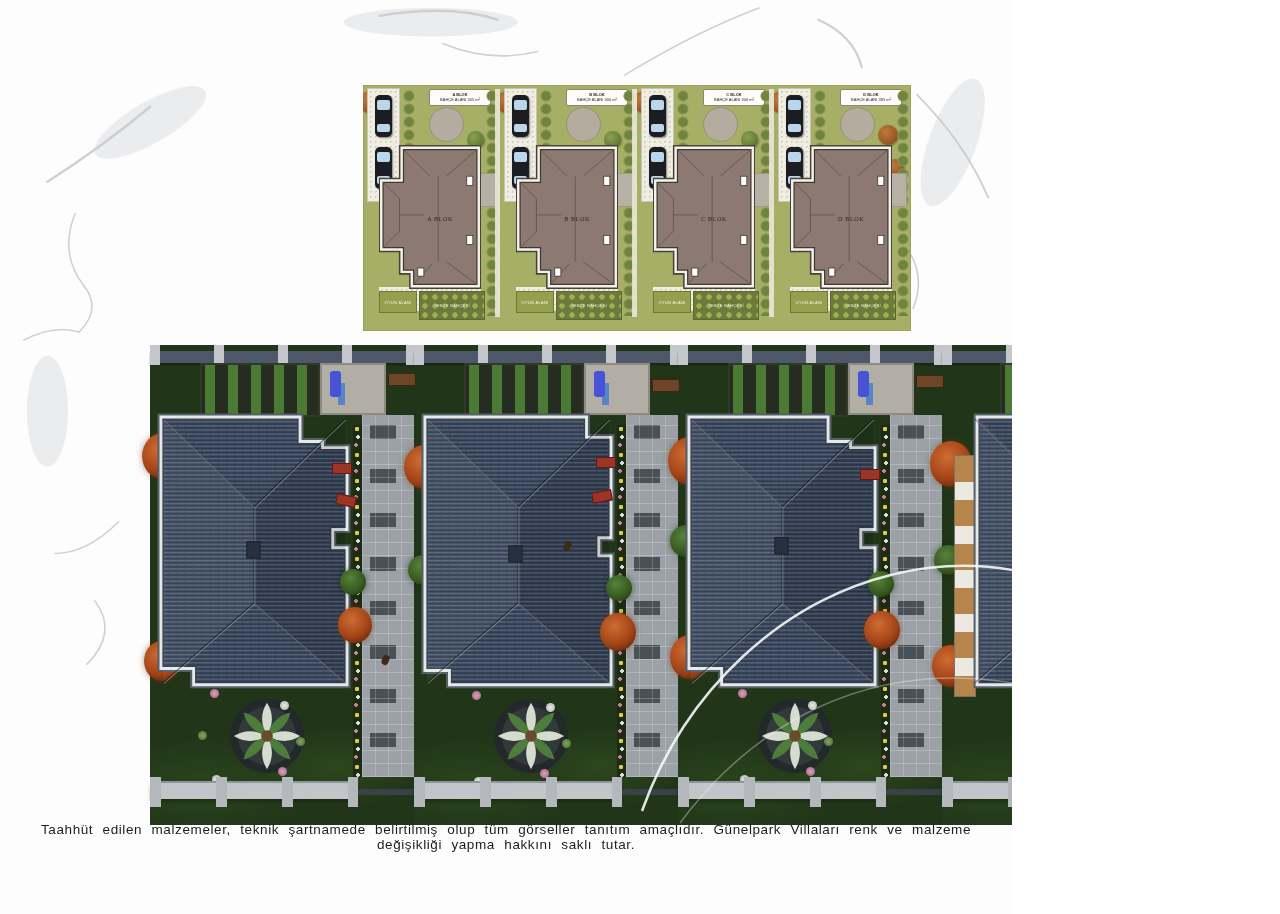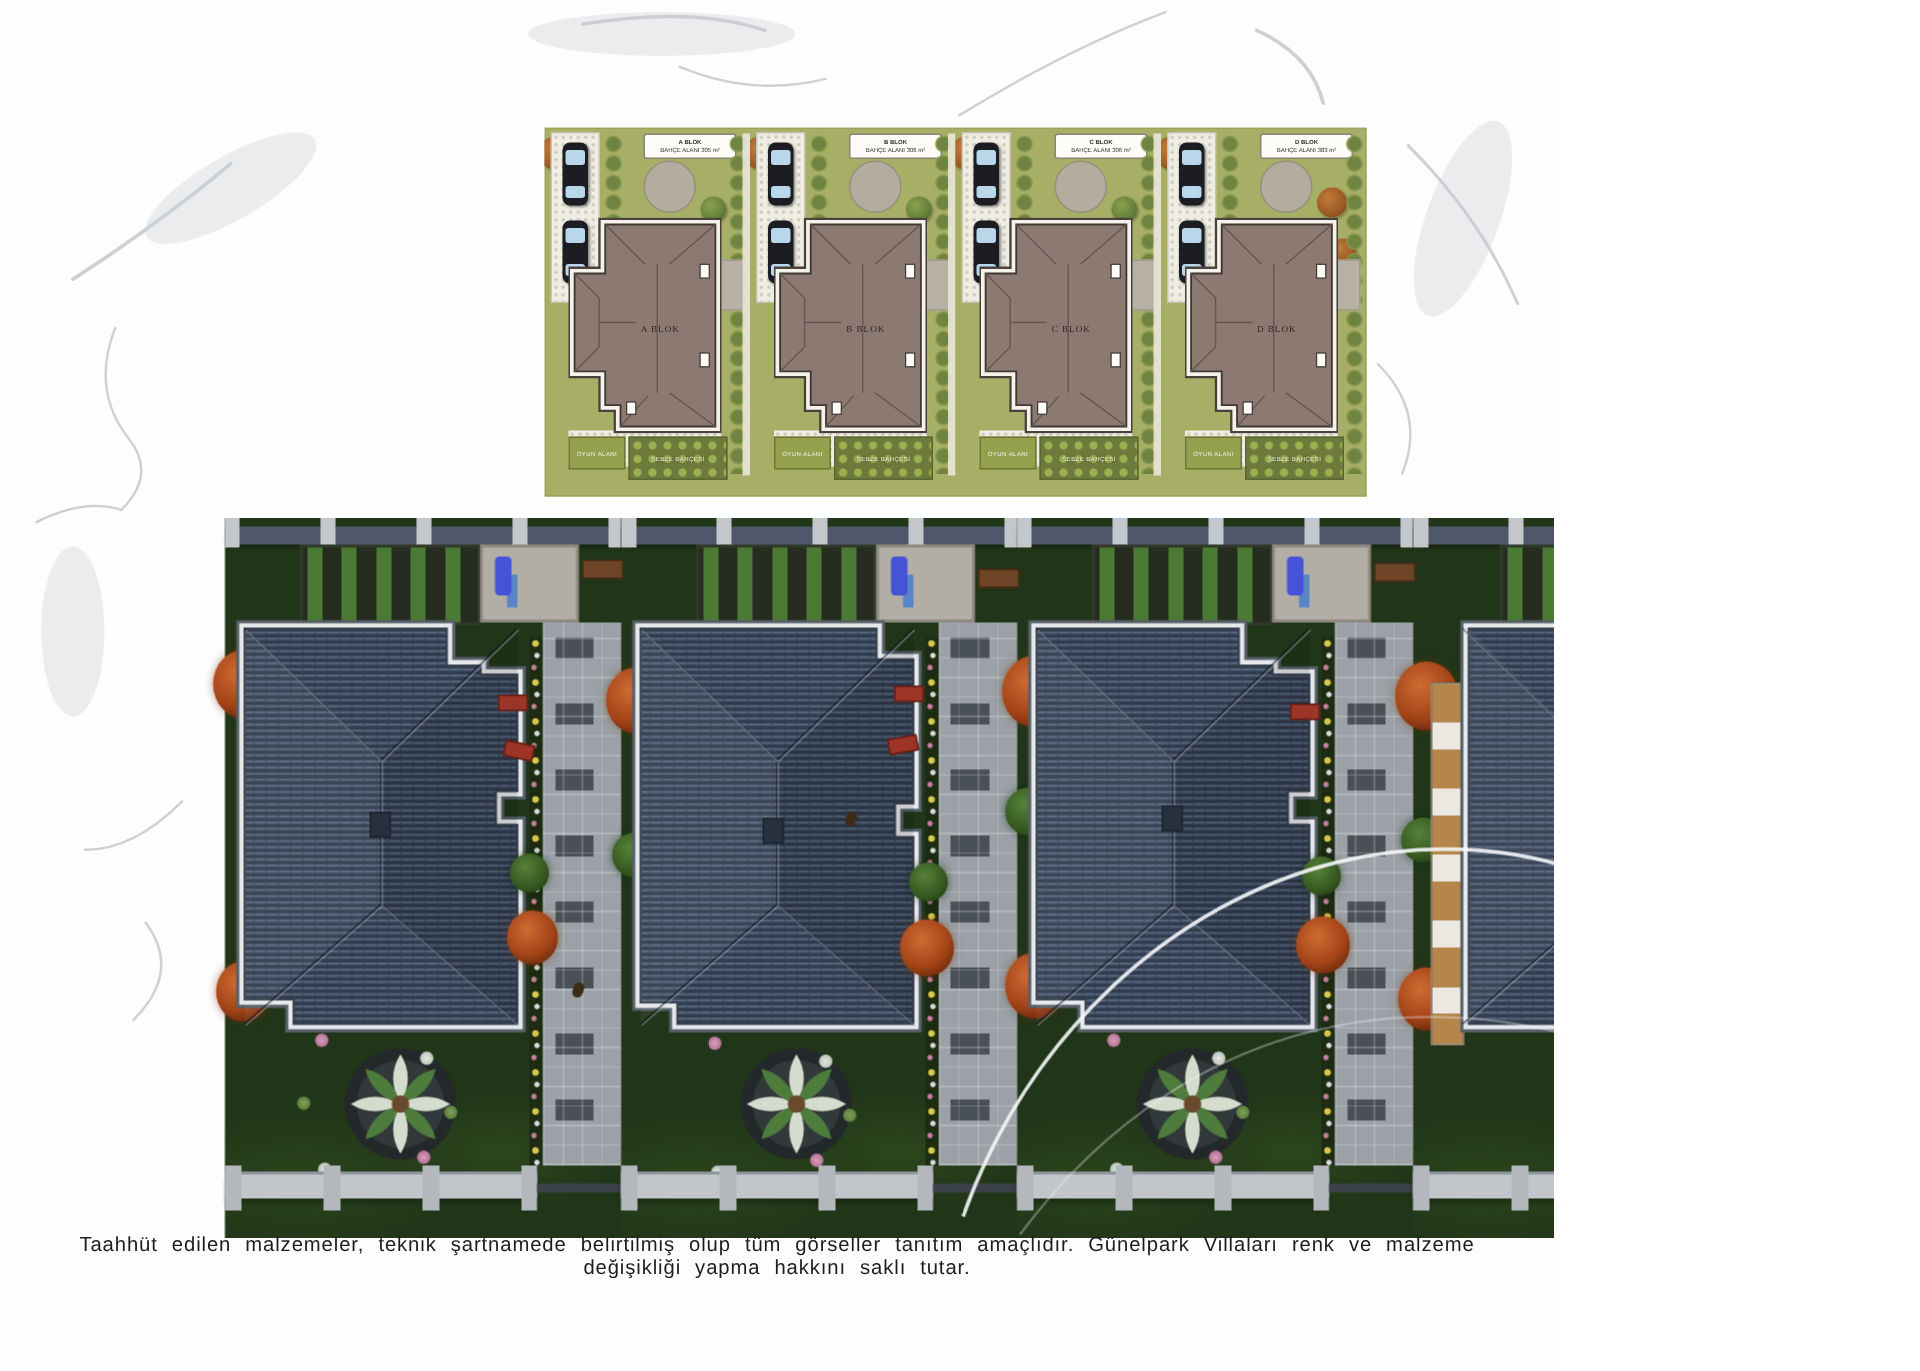--- a/index.html
+++ b/index.html
@@ -1,17 +1,17 @@
 <!DOCTYPE html>
 <html><head>
 <meta charset="utf-8">
 <style>
   html,body{margin:0;padding:0;background:#ffffff;}
   .canvas{position:relative;width:1012px;height:914px;overflow:hidden;background:#fdfdfd;
-          font-family:"Liberation Sans",sans-serif;padding-left:24px;}
+          font-family:"Liberation Sans",sans-serif;}
   .marble{position:absolute;inset:0;}
 
   
   .site-plan{position:absolute;left:363px;top:85px;width:548px;height:246px;
              background:#a7ae65;display:flex;box-shadow:0 0 0 1px #9aa25c inset;}
   .plot{position:relative;width:137px;height:246px;overflow:hidden;}
   .plot-sep{position:absolute;right:0;top:4px;width:5px;height:228px;background:#eeebe0;opacity:.85;}
   .p-park{position:absolute;left:5px;top:4px;width:31px;height:112px;background:#f0ede3;
           background-image:radial-gradient(rgba(60,60,50,.18) 1px,transparent 1px);background-size:5px 5px;
           box-shadow:0 0 0 1px #c9c5b4;}

